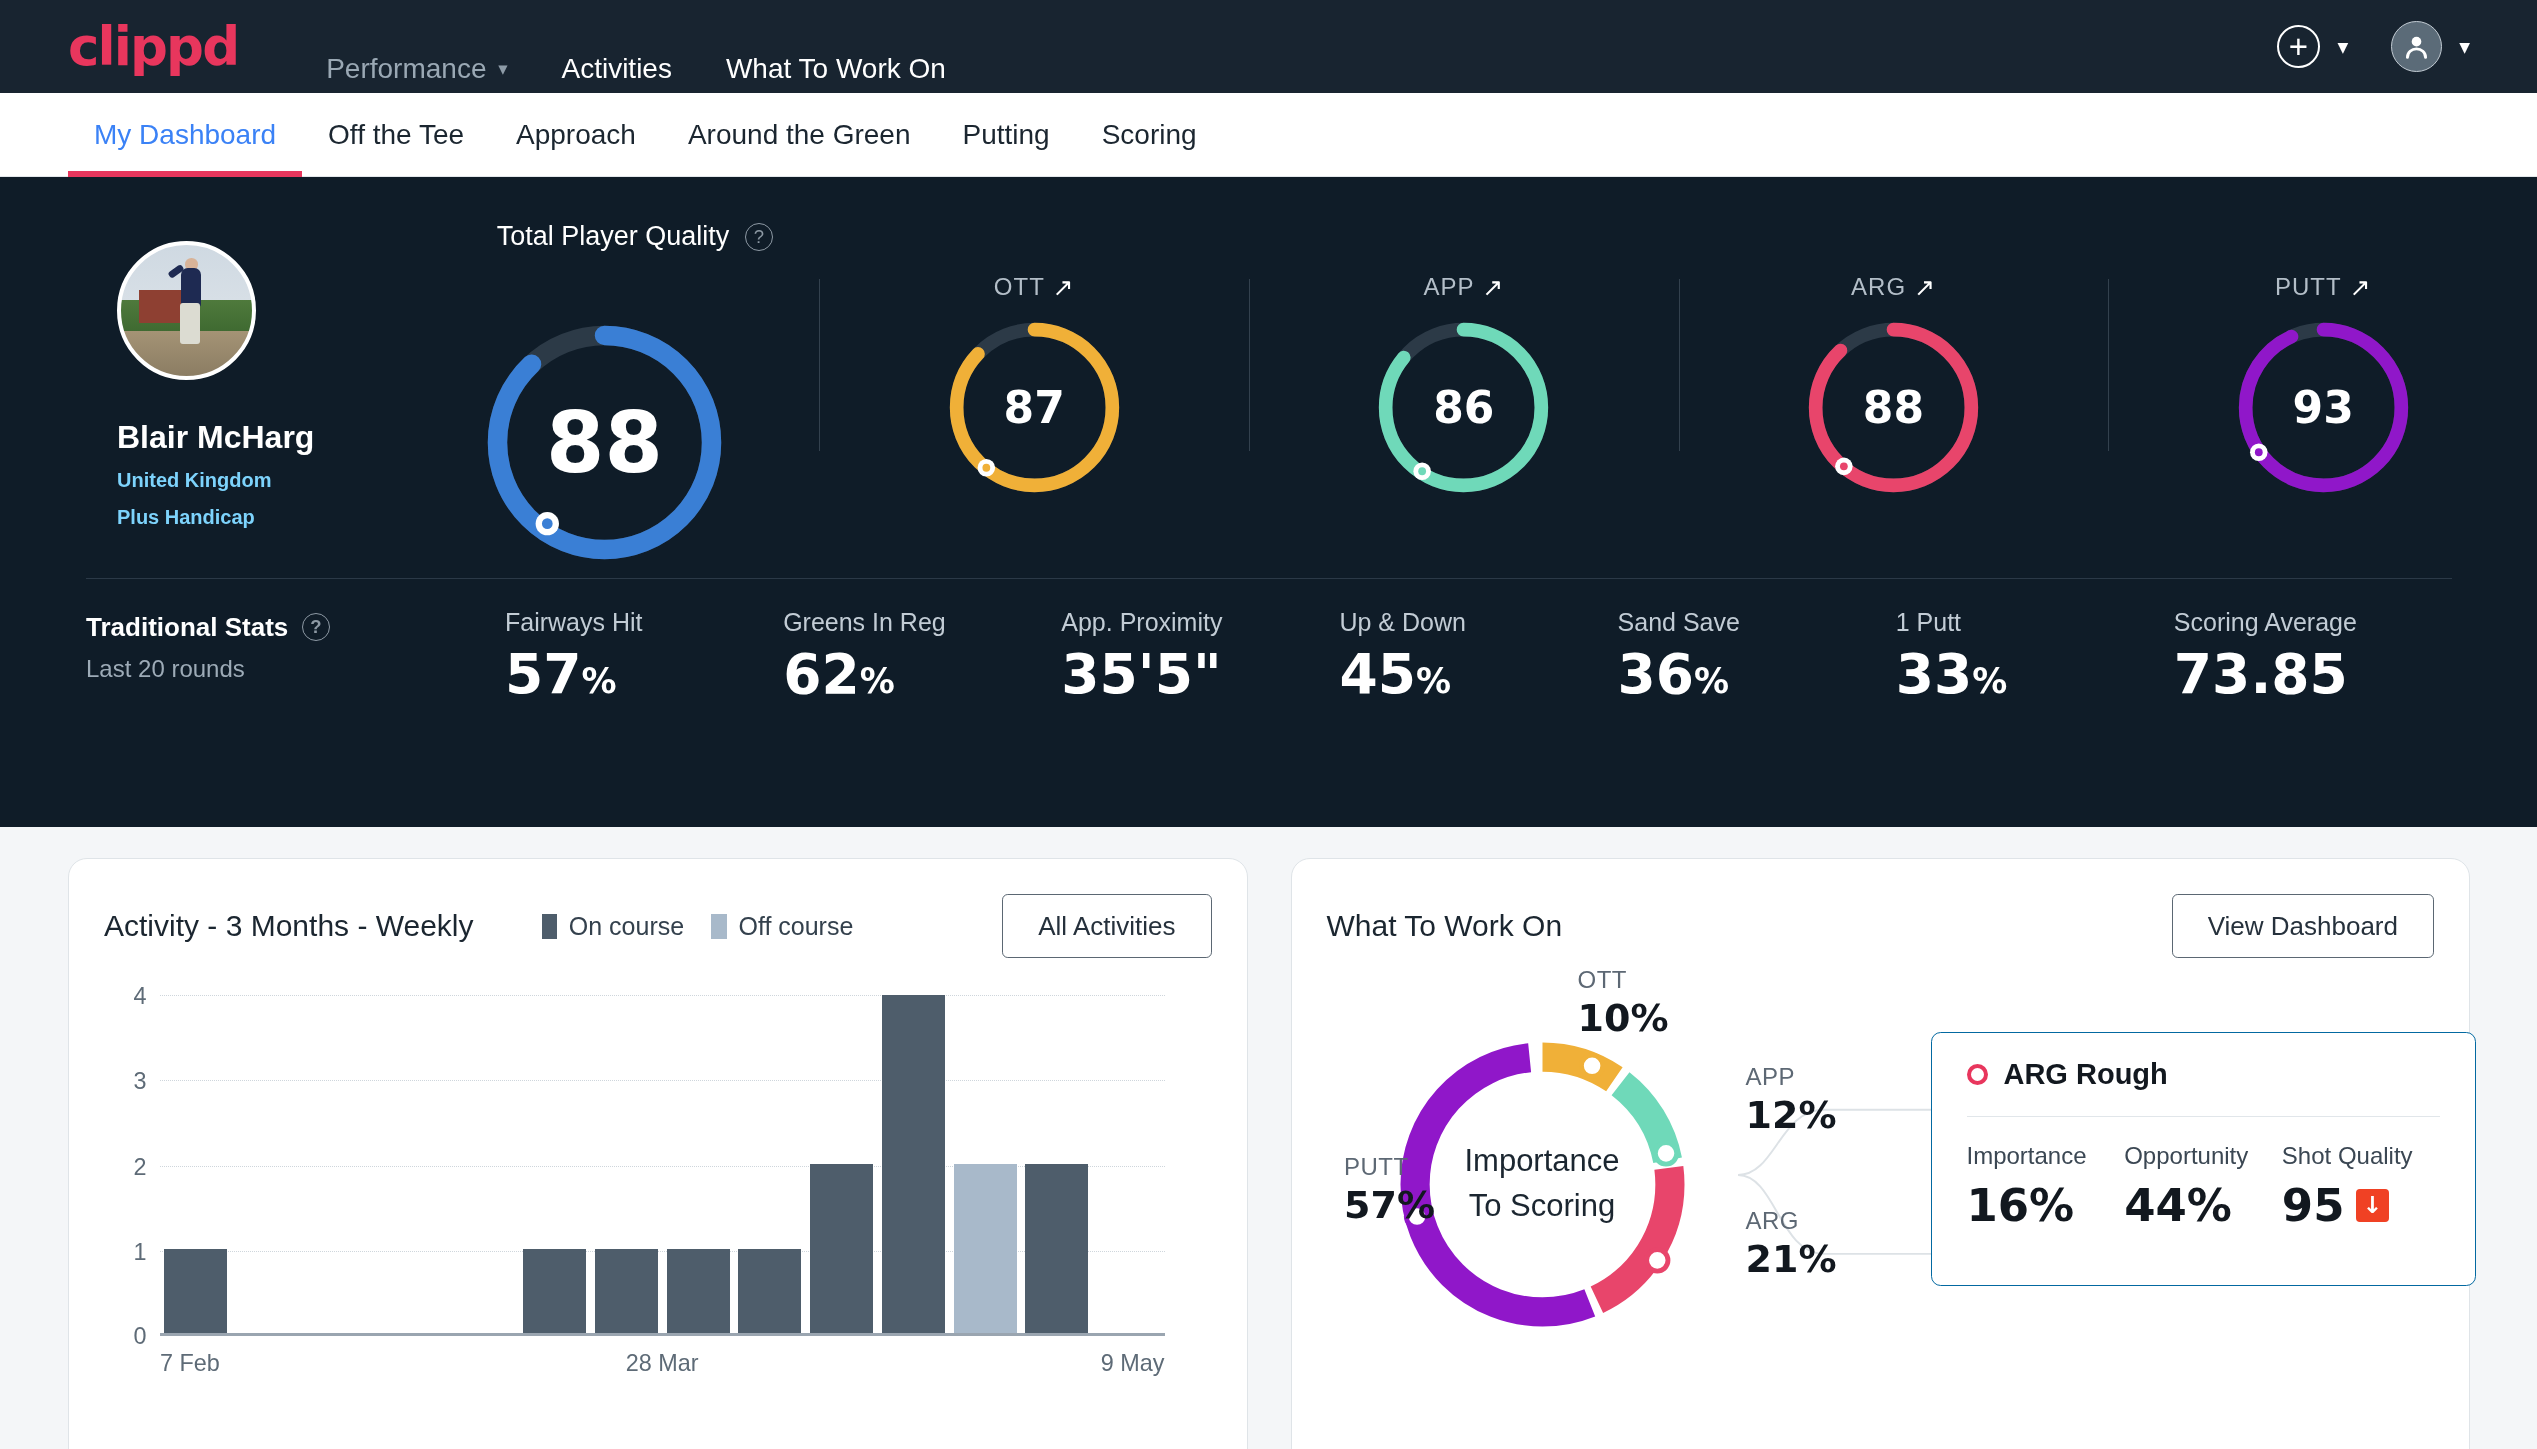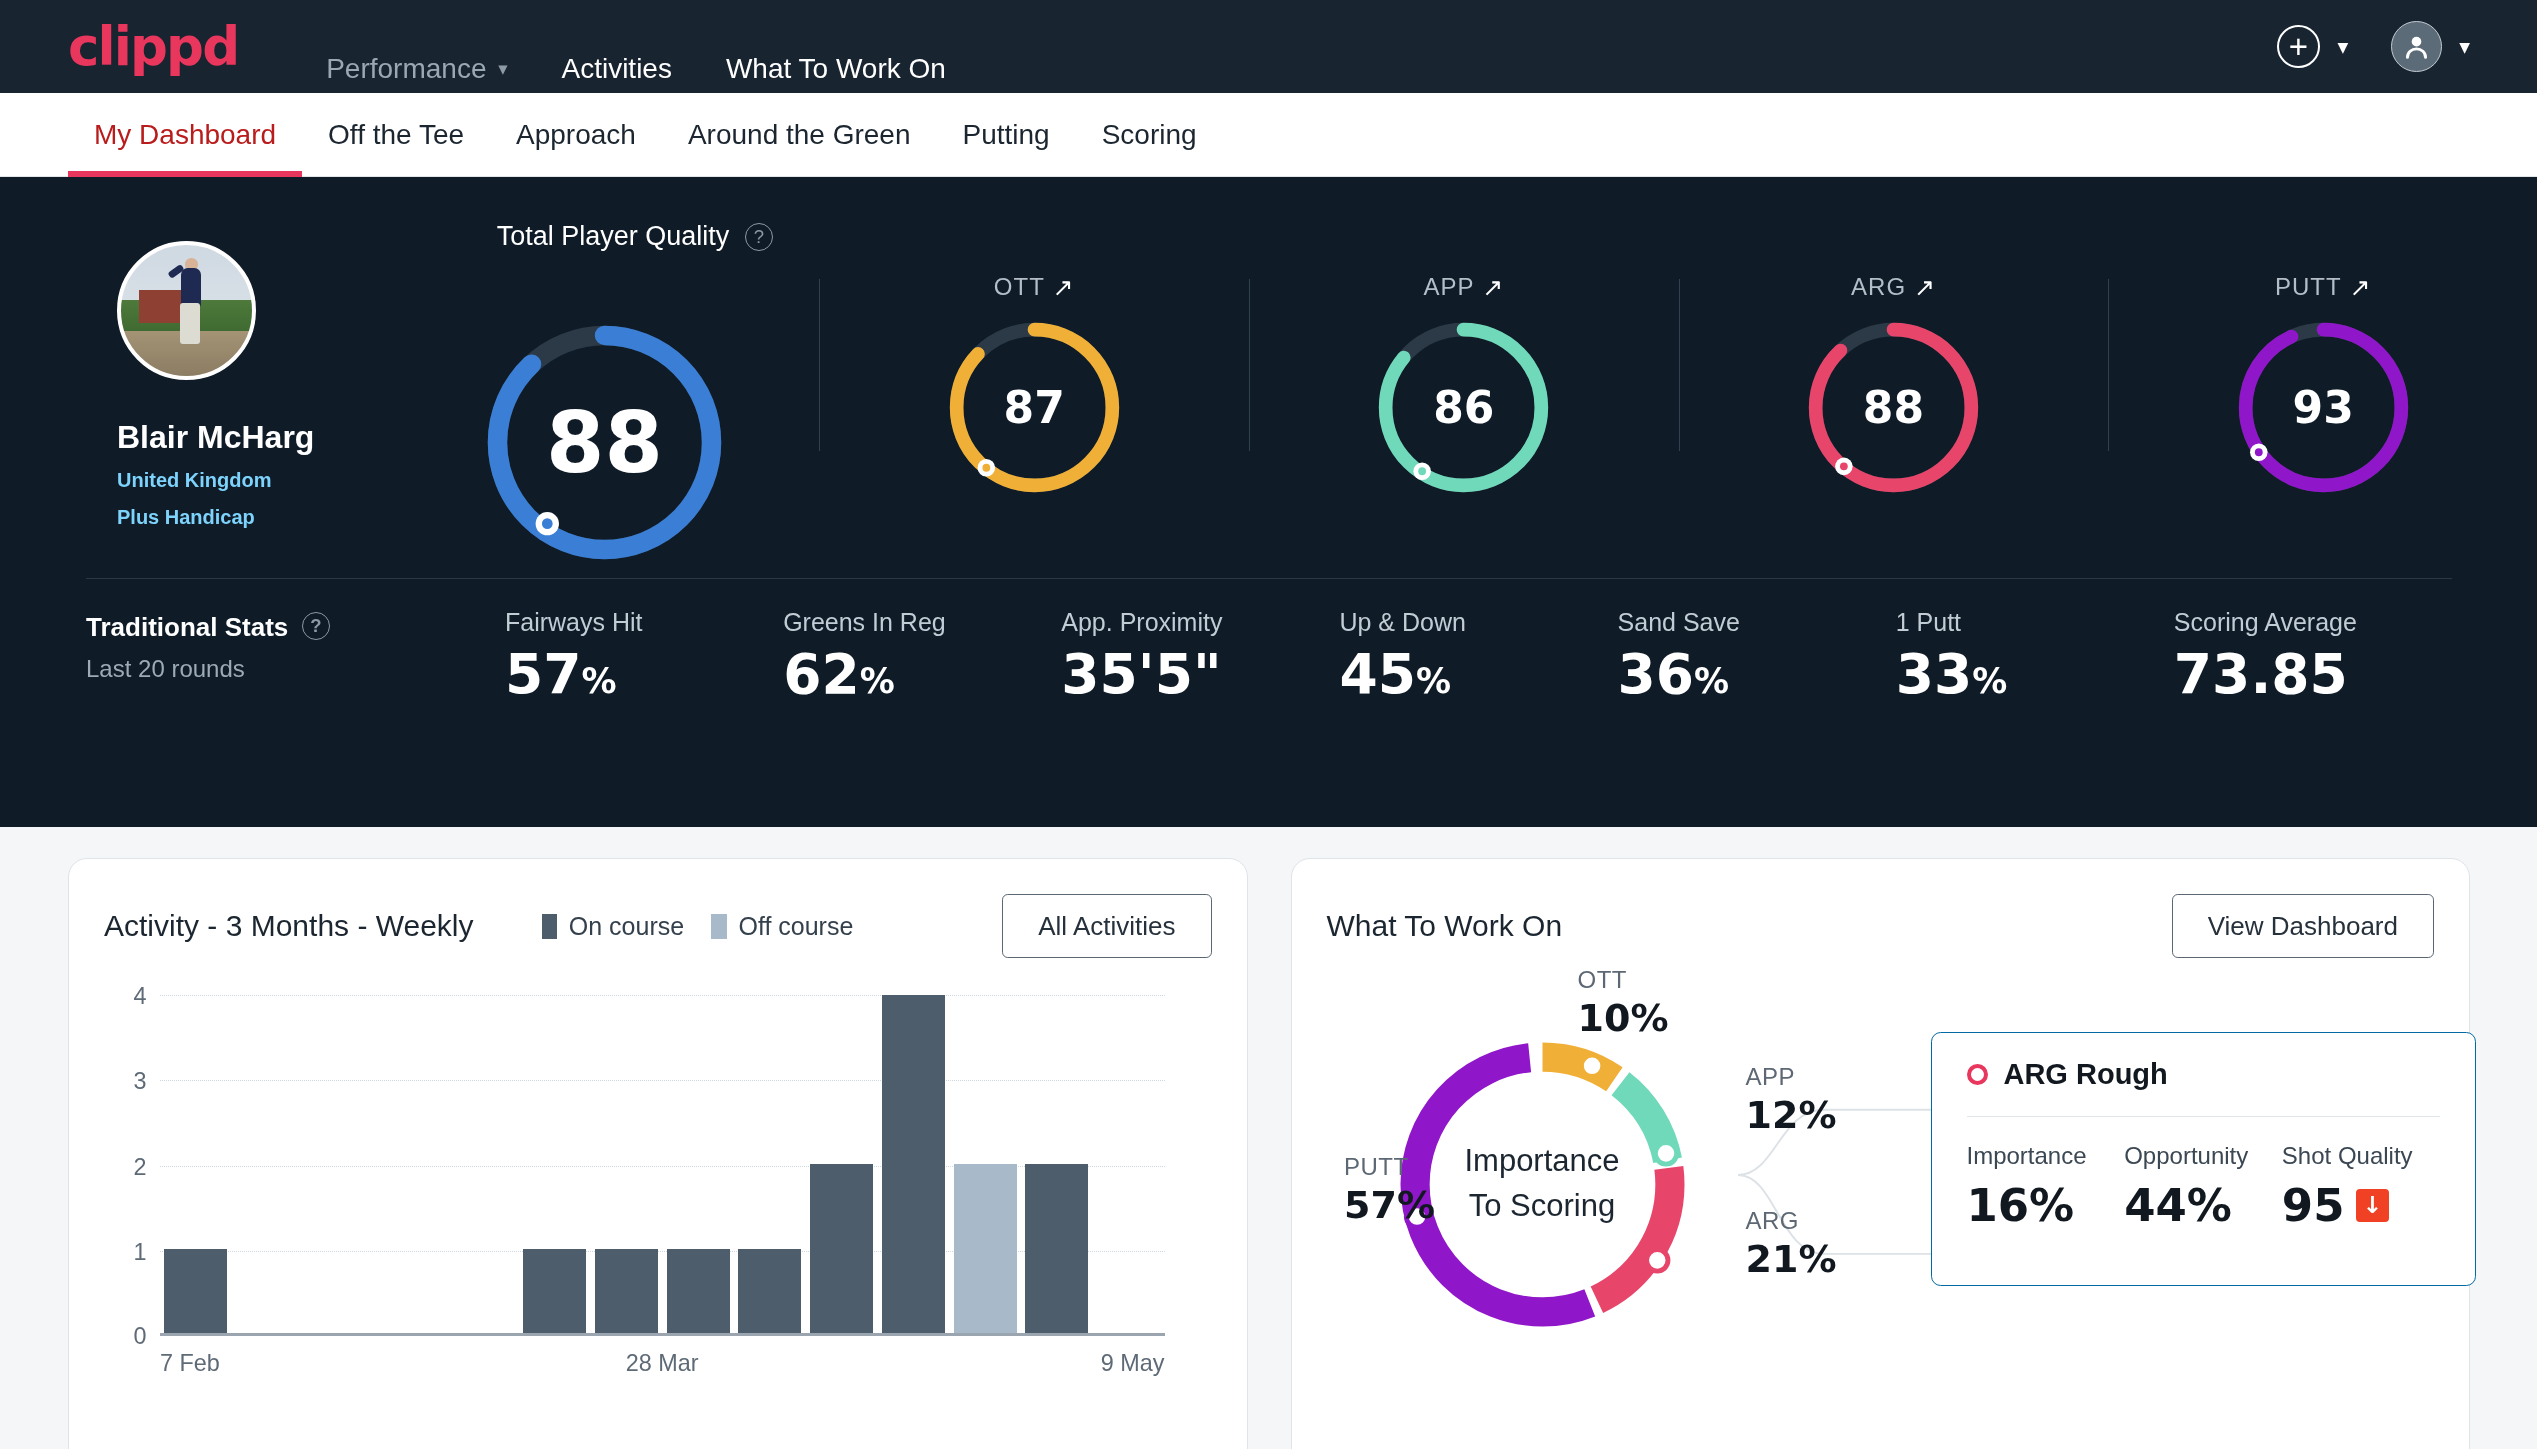--- a/index.html
+++ b/index.html
@@ -49,21 +49,21 @@
   
   .tabs {
     height: 84px; background:#ffffff; display:flex; align-items:center;
     padding-left: 68px; gap: 0px; border-bottom:1px solid #e3e7ea;
   }
   .tab {
     font-size: 28px; color:#1b2630; cursor:pointer;
     padding: 0 26px; height:84px; display:flex; align-items:center;
     position:relative; white-space:nowrap;
   }
-  .tab.active { color:#b91c1c; }
+  .tab.active { color:#3b82f6; }
   .tab.active:after {
     content:""; position:absolute; left:0; right:0; bottom:0;
     height: 5.8px; background:#e8365d;
   }
 
   
   .hero { background:#0f1c28; padding: 0 0 39px 0; position:relative; height: 650px;}
 
   .hero-top { display:flex; padding-top: 44px; }
   .profile {
@@ -137,21 +137,21 @@
 
   .hero-divider {
     height:1px; background:#2b3947; margin: 9.7px 86px 0 86px;
   }
   .trad {
     display:flex; align-items:flex-start; padding: 29px 86px 0 86px;
   }
   .trad-title-wrap { width: 419px; padding-top: 3.9px;}
   .trad-title {
     font-size: 26px; font-weight:700; color:#ffffff;
-    display:flex; gap: 13.6px;
+    display:flex; align-items:center; gap: 13.6px;
   }
   .trad-sub { font-size: 24px; color:#9dabb7; margin-top: 11.7px;}
   .trad-stats { flex:1; display:flex; }
   .tstat { flex:1; display:flex; flex-direction:column; align-items:flex-start;}
   .tstat-label { font-size: 25px; color:#c2ccd5; }
   .tstat-val {
     font-size: 55px; font-weight:700; color:#ffffff; margin-top: 9.7px;
     font-family:"DejaVu Sans", sans-serif; line-height:1;
   }
   .tstat-val .unit { font-size: 35px; }

